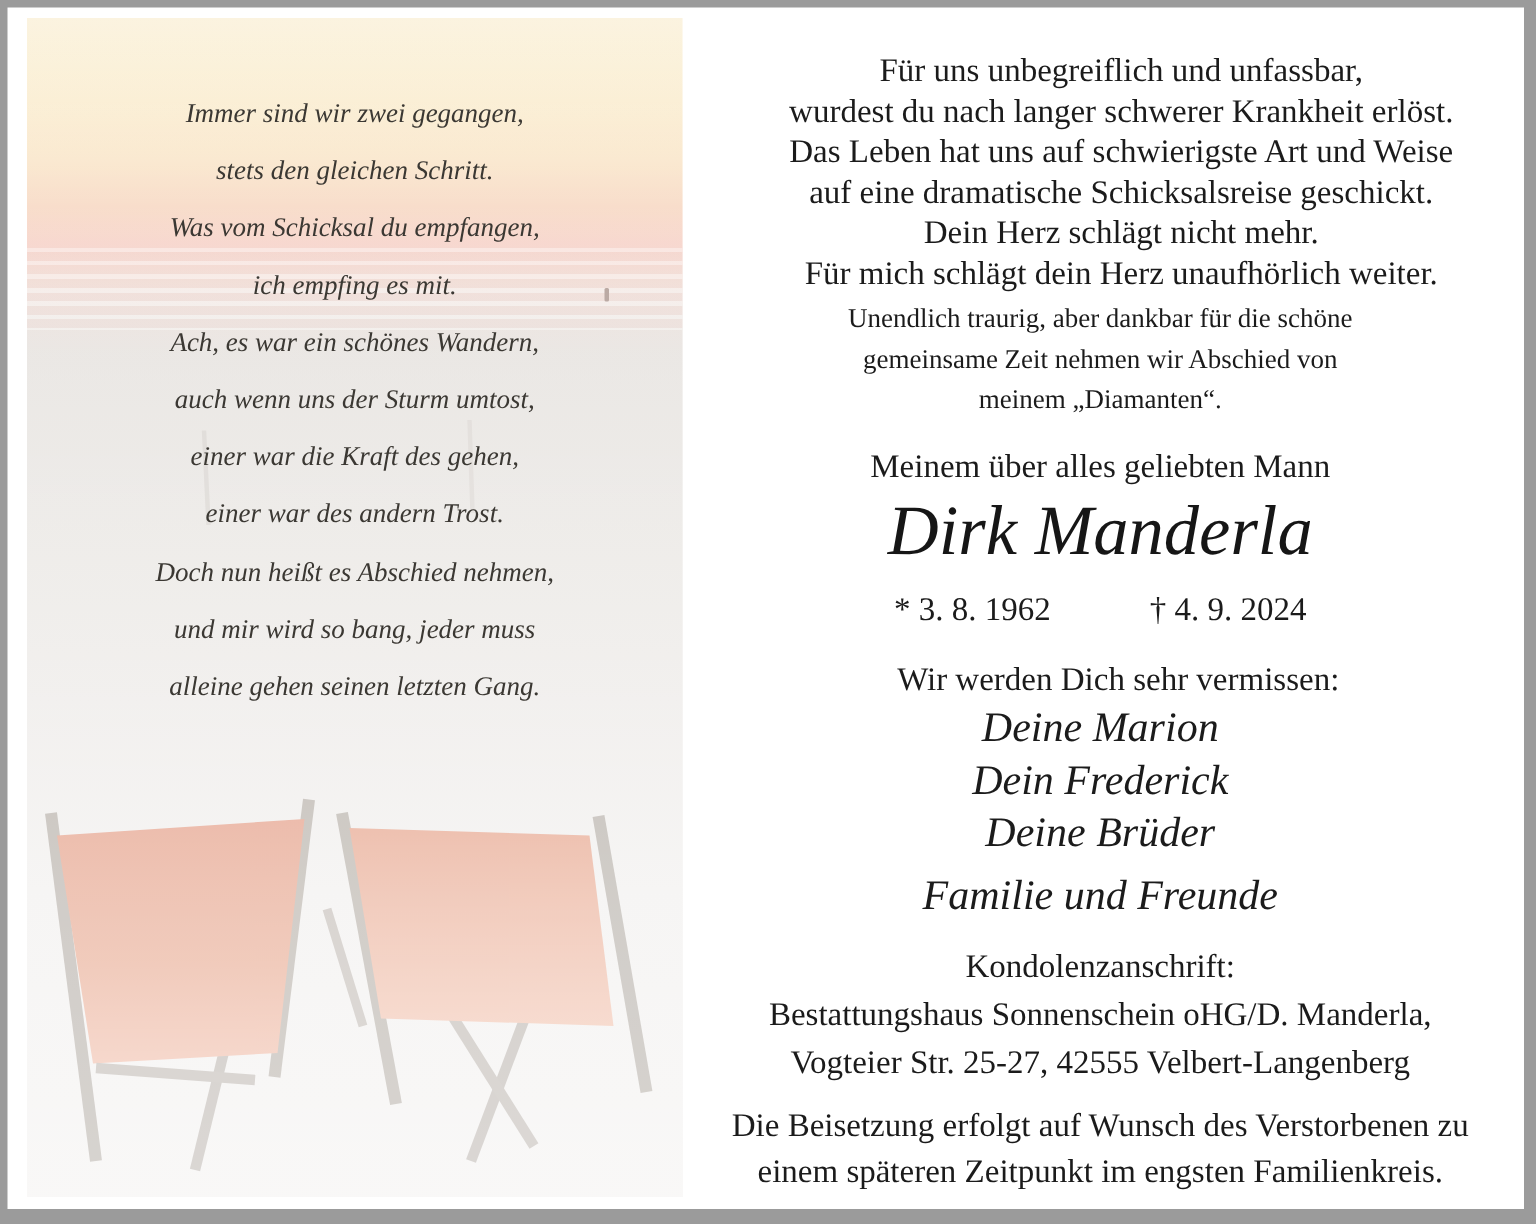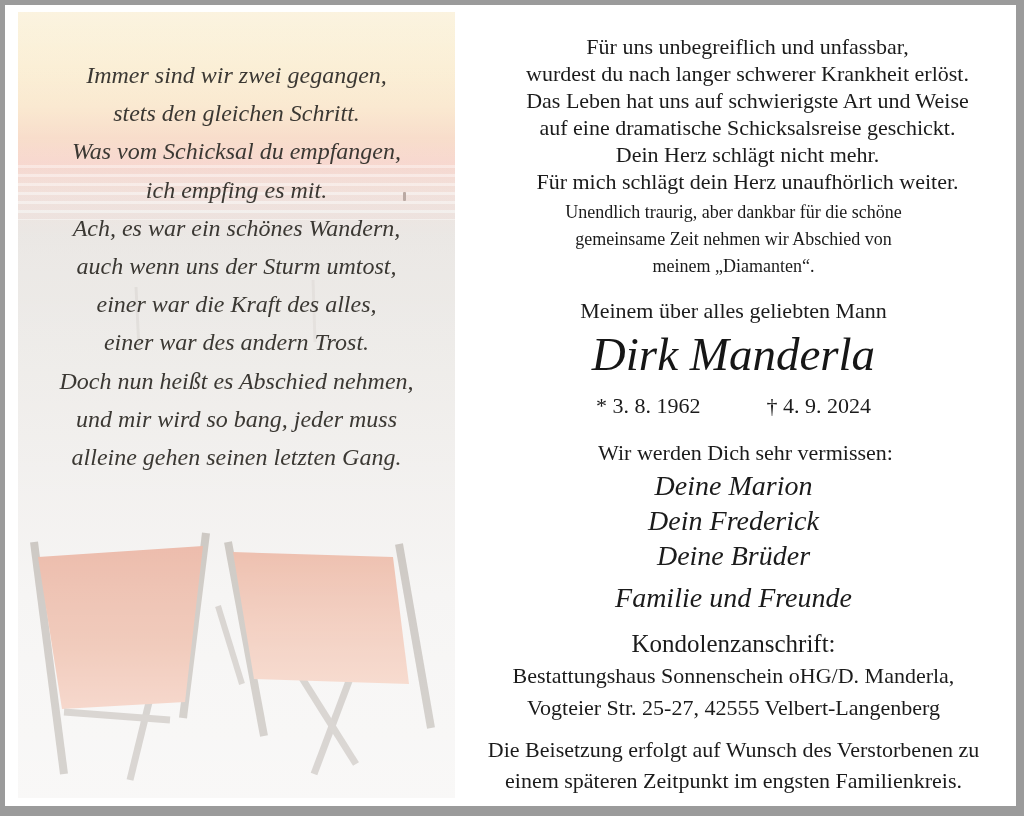--- a/index.html
+++ b/index.html
@@ -59,21 +59,21 @@
       rgba(255,255,255,0.30) 40%,
       rgba(255,255,255,0.48) 75%,
       rgba(255,255,255,0.55) 100%);
     pointer-events: none;
   }
   .poem {
     position: absolute; left: 0; right: 0; top: 44px;
     z-index: 3;
     text-align: center;
     font-style: italic;
-    font-size: 24px;
+    font-size: 18px;
     line-height: 38.2px;
     color: #3b3833;
   }
 
   
   .announcement {
     position: absolute;
     left: 450px; top: 28px;
     width: 557px;
     text-align: center;
@@ -94,21 +94,21 @@
     justify-content: center;
     gap: 66px;
     font-size: 22px;
     line-height: 28px;
     margin-top: 12px;
   }
   .missing-line { font-size: 22px; line-height: 28px; margin-top: 19px; margin-left: 24px; }
   .mourner { font-style: italic; font-size: 28px; line-height: 35px; }
   .mourner.first { margin-top: 1px; }
   .mourner.family { margin-top: 7px; }
-  .condolence-label { font-size: 25px; line-height: 32px; margin-top: 13px; }
+  .condolence-label { font-size: 22px; line-height: 32px; margin-top: 13px; }
   .condolence-line { font-size: 22px; line-height: 32px; }
   .burial-block { font-size: 22px; line-height: 31px; margin-top: 10px; }
 </style>
 </head>
 <body>
 
 <div class="card">
 
   <div class="beach">
     <div class="sea-streaks"></div>
@@ -151,21 +151,21 @@
 
     <div class="fade-veil"></div>
 
     <div class="poem">
       <div>Immer sind wir zwei gegangen,</div>
       <div>stets den gleichen Schritt.</div>
       <div>Was vom Schicksal du empfangen,</div>
       <div>ich empfing es mit.</div>
       <div>Ach, es war ein schönes Wandern,</div>
       <div>auch wenn uns der Sturm umtost,</div>
-      <div>einer war die Kraft des alles,</div>
+      <div>einer war die Kraft des gehen,</div>
       <div>einer war des andern Trost.</div>
       <div>Doch nun heißt es Abschied nehmen,</div>
       <div>und mir wird so bang, jeder muss</div>
       <div>alleine gehen seinen letzten Gang.</div>
     </div>
   </div>
 
   <div class="announcement">
 
     <div class="opening-block">

